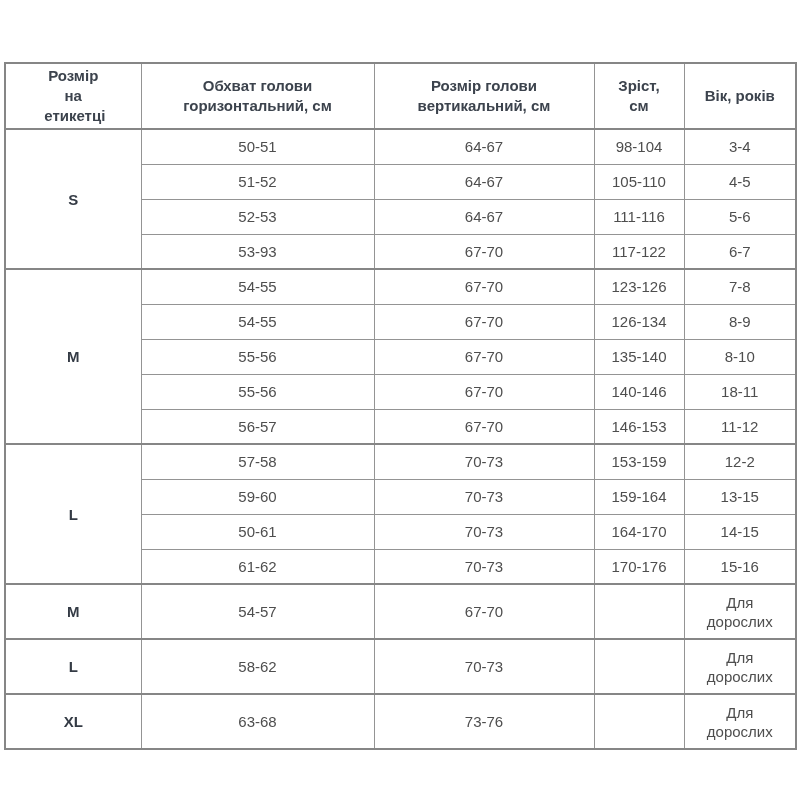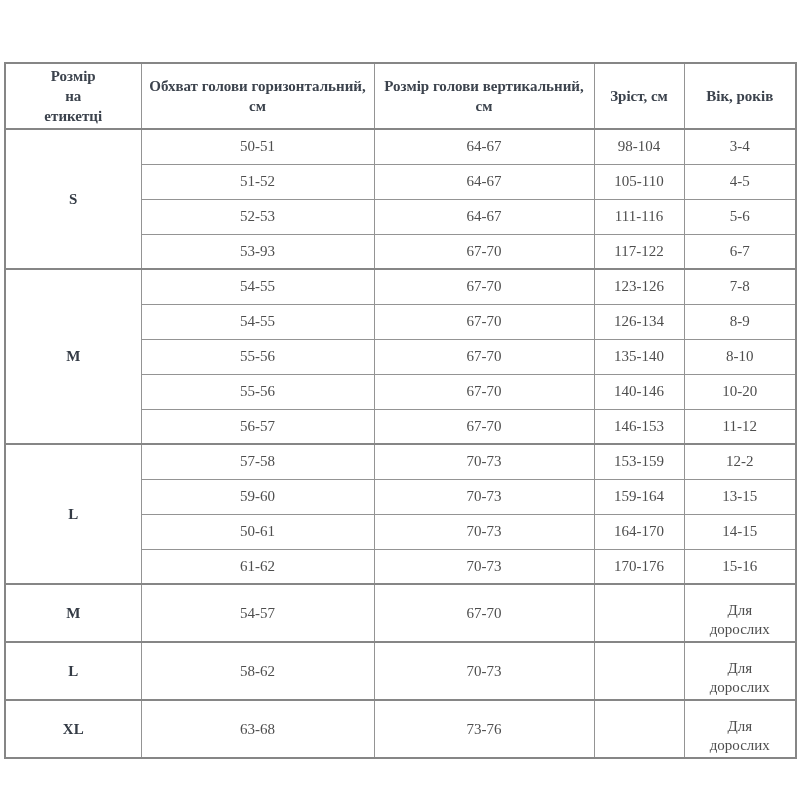--- a/index.html
+++ b/index.html
@@ -13,21 +13,20 @@
   }
   .table-wrap {
     position: absolute;
     left: 4px;
     top: 62px;
   }
   table.size-chart {
     border-collapse: collapse;
     table-layout: fixed;
     border: 2px solid #868686;
-    font-family: Liberation Serif, serif;
   }
   .size-chart th,
   .size-chart td {
     border: 1px solid #949494;
     text-align: center;
     vertical-align: middle;
     padding: 2px 4px;
     overflow: hidden;
   }
   .size-chart thead th {
@@ -54,21 +53,20 @@
   .size-chart tr.adult-row td {
     height: 55px;
   }
   .narrow-head {
     display: inline-block;
     max-width: 58px;
   }
   .wrap-narrow {
     display: inline-block;
     max-width: 82px;
-    margin-top: 14px;
   }
 </style>
 </head>
 <body>
 
 <div class="table-wrap">
   <table class="size-chart">
     <colgroup>
       <col style="width:136px">
       <col style="width:233px">
@@ -129,21 +127,21 @@
       <tr>
         <td>55-56</td>
         <td>67-70</td>
         <td>135-140</td>
         <td>8-10</td>
       </tr>
       <tr>
         <td>55-56</td>
         <td>67-70</td>
         <td>140-146</td>
-        <td>10-20</td>
+        <td>18-11</td>
       </tr>
       <tr>
         <td>56-57</td>
         <td>67-70</td>
         <td>146-153</td>
         <td>11-12</td>
       </tr>
 
       <tr class="group-start">
         <td class="size-cell" rowspan="4">L</td>

